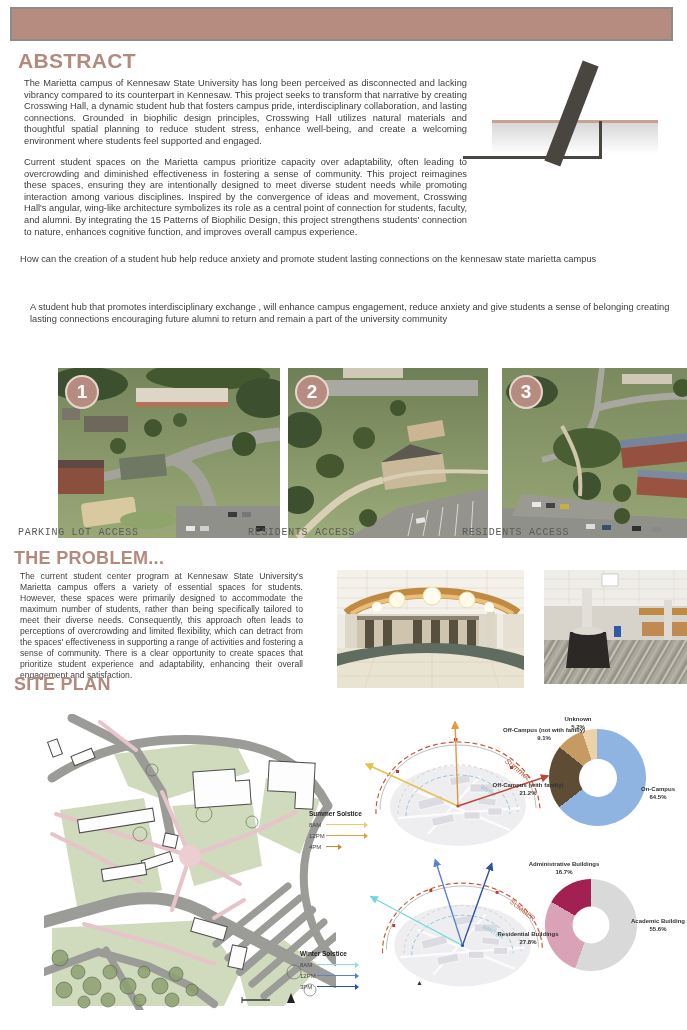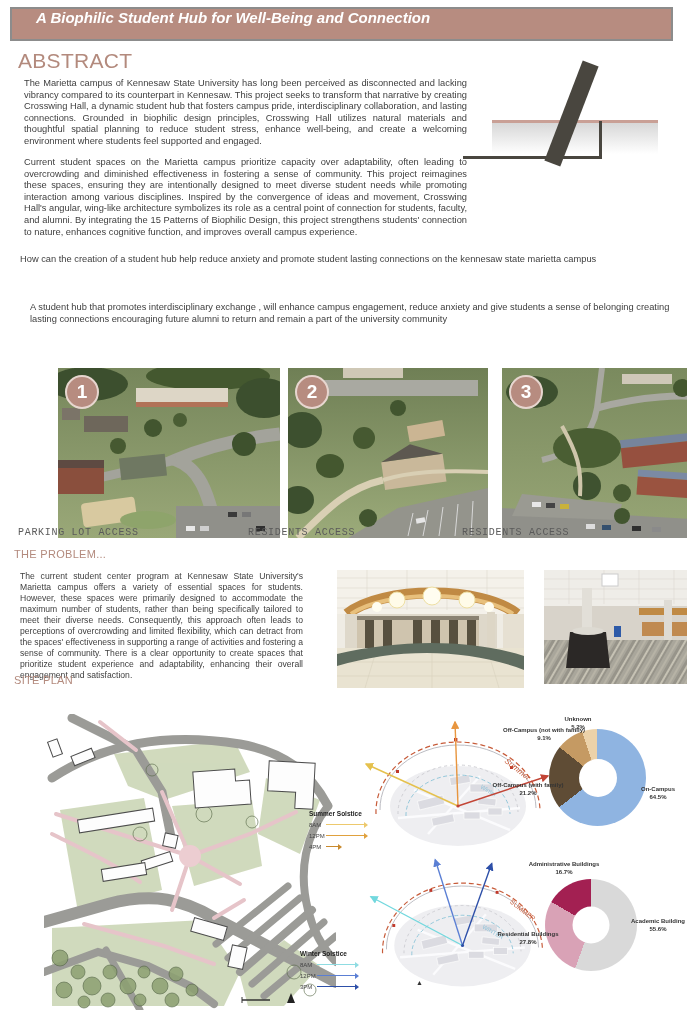--- a/index.html
+++ b/index.html
@@ -5,24 +5,24 @@
   html,body{margin:0;padding:0;background:#fff;}
   #page{position:relative;width:687px;height:1030px;background:#ffffff;overflow:hidden;
         font-family:"Liberation Sans",sans-serif;color:#3e3e3e;}
   .abs{position:absolute;margin:0;}
   
   .titlebar{position:absolute;left:10px;top:7px;width:663px;height:34px;background:#b78c80;
             border:2px solid #8c8c8c;display:flex;align-items:baseline;padding-left:14px;box-sizing:border-box;}
   .titlebar .t1{font-size:26px;font-weight:bold;color:#fff;letter-spacing:.5px;line-height:30px;}
   .titlebar .t2{font-size:15px;font-weight:bold;font-style:italic;color:#fff;margin-left:10px;}
   
-  .mh{position:absolute;margin:0;color:#b38a7d;font-weight:normal;letter-spacing:.3px;line-height:1;}
+  .mh{position:absolute;margin:0;color:#b38a7d;font-weight:bold;letter-spacing:.3px;line-height:1;}
   .mh-lg{font-size:21px;}
   .mh-md{font-size:19px;}
-  .mh-sm{font-size:11px;}
+  .mh-sm{font-size:18px;}
   .site-sub{font-size:12.5px;font-weight:bold;font-style:italic;color:#2e2e2e;margin-left:10px;letter-spacing:.2px;}
   
   .bt{position:absolute;margin:6px;font-size:9.3px;line-height:1.25;color:#3e3e3e;text-align:justify;}
   .bt-left{text-align:left;}
   .cap{position:absolute;margin:0;font-size:10px;color:#5a5a5a;letter-spacing:.7px;font-family:Liberation Mono, monospace;}
   
   .photo{position:absolute;overflow:hidden;}
   .photo svg{display:block;width:100%;height:100%;}
   .badge{position:absolute;left:7px;top:7px;width:34px;height:34px;border-radius:50%;background:#b78c80;
          border:2px solid #e7d6cf;color:#fff;font-size:19px;font-weight:bold;
@@ -48,21 +48,20 @@
   .donut .hole{position:absolute;left:50%;top:50%;transform:translate(-50%,-50%);background:#fff;border-radius:50%;}
   .dl{position:absolute;font-size:6px;font-weight:600;color:#333;text-align:center;line-height:1.4;}
   .north{position:absolute;font-size:7px;color:#333;}
 </style>
 </head>
 <body>
 
 <div id="page">
 
   <header class="titlebar">
-    <span class="t2">A Biophilic Student Hub for Well-Being and Connection</span>
   </header>
 
   <h2 class="mh mh-lg" style="left:18px;top:50px;">ABSTRACT</h2>
   <p class="bt" style="left:18px;top:72px;width:443px;">The Marietta campus of Kennesaw State University has long been perceived as disconnected and lacking vibrancy compared to its counterpart in Kennesaw. This project seeks to transform that narrative by creating Crosswing Hall, a dynamic student hub that fosters campus pride, interdisciplinary collaboration, and lasting connections. Grounded in biophilic design principles, Crosswing Hall utilizes natural materials and thoughtful spatial planning to reduce student stress, enhance well-being, and create a welcoming environment where students feel supported and engaged.</p>
   <p class="bt" style="left:18px;top:151px;width:443px;">Current student spaces on the Marietta campus prioritize capacity over adaptability, often leading to overcrowding and diminished effectiveness in fostering a sense of community. This project reimagines these spaces, ensuring they are intentionally designed to meet diverse student needs while promoting interaction among various disciplines. Inspired by the convergence of ideas and movement, Crosswing Hall's angular, wing-like architecture symbolizes its role as a central point of connection for students, faculty, and alumni. By integrating the 15 Patterns of Biophilic Design, this project strengthens students' connection to nature, enhances cognitive function, and improves overall campus experience.</p>
 
   <div class="logo">
     <div class="shade"></div>
     <div class="pink"></div>
     <div class="lh"></div>

